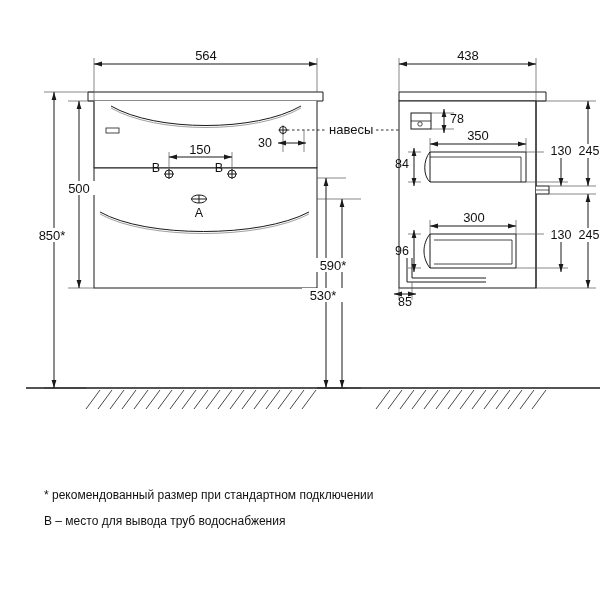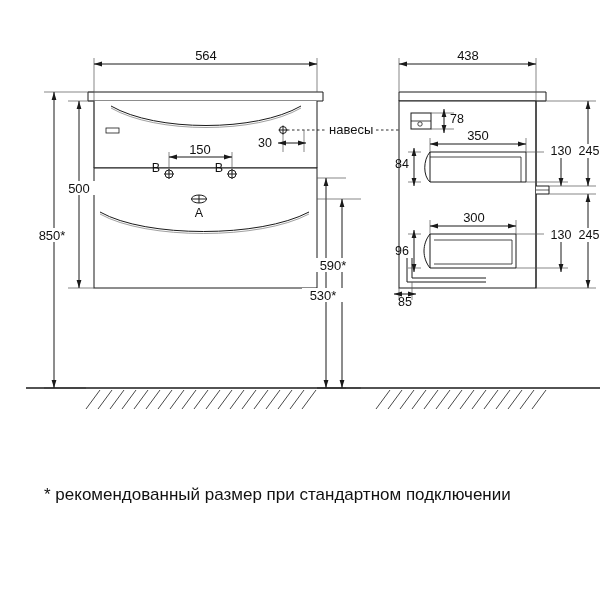--- a/index.html
+++ b/index.html
@@ -24,21 +24,21 @@
   svg {
     display: block;
   }
   .notes {
     position: absolute;
     left: 28px;
     top: 482px;
     width: 540px;
   }
   .note-line {
-    font-size: 17px;
+    font-size: 12px;
     line-height: 26px;
     color: #111;
     white-space: nowrap;
   }
 </style>
 </head>
 <body>
 
 <div id="stage">
   <svg width="600" height="600" viewBox="0 0 600 600">
@@ -294,14 +294,15 @@
       <rect x="528" y="228" width="34" height="14" fill="#fff" stroke="none"></rect>
       <text x="545" y="239" font-size="12.5" text-anchor="middle">130</text>
 
       <rect x="556" y="228" width="34" height="14" fill="#fff" stroke="none"></rect>
       <text x="573" y="239" font-size="12.5" text-anchor="middle">245</text>
     </g>
   </svg>
 
   <div class="notes">
     <div class="note-line">* рекомендованный размер при стандартном подключении</div>
+    <div class="note-line">В – место для вывода труб водоснабжения</div>
   </div>
 </div>
 
 </body></html>

